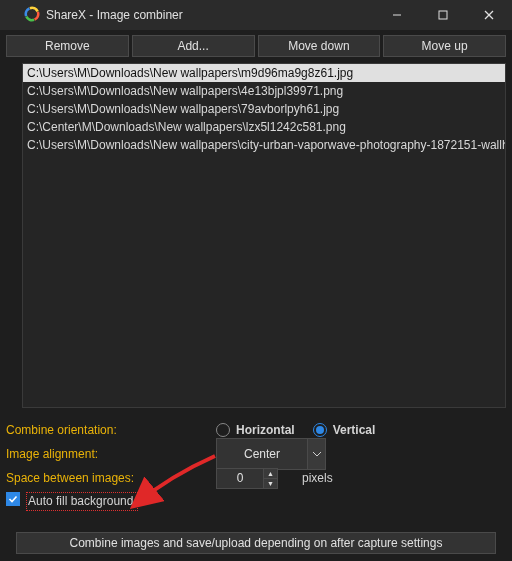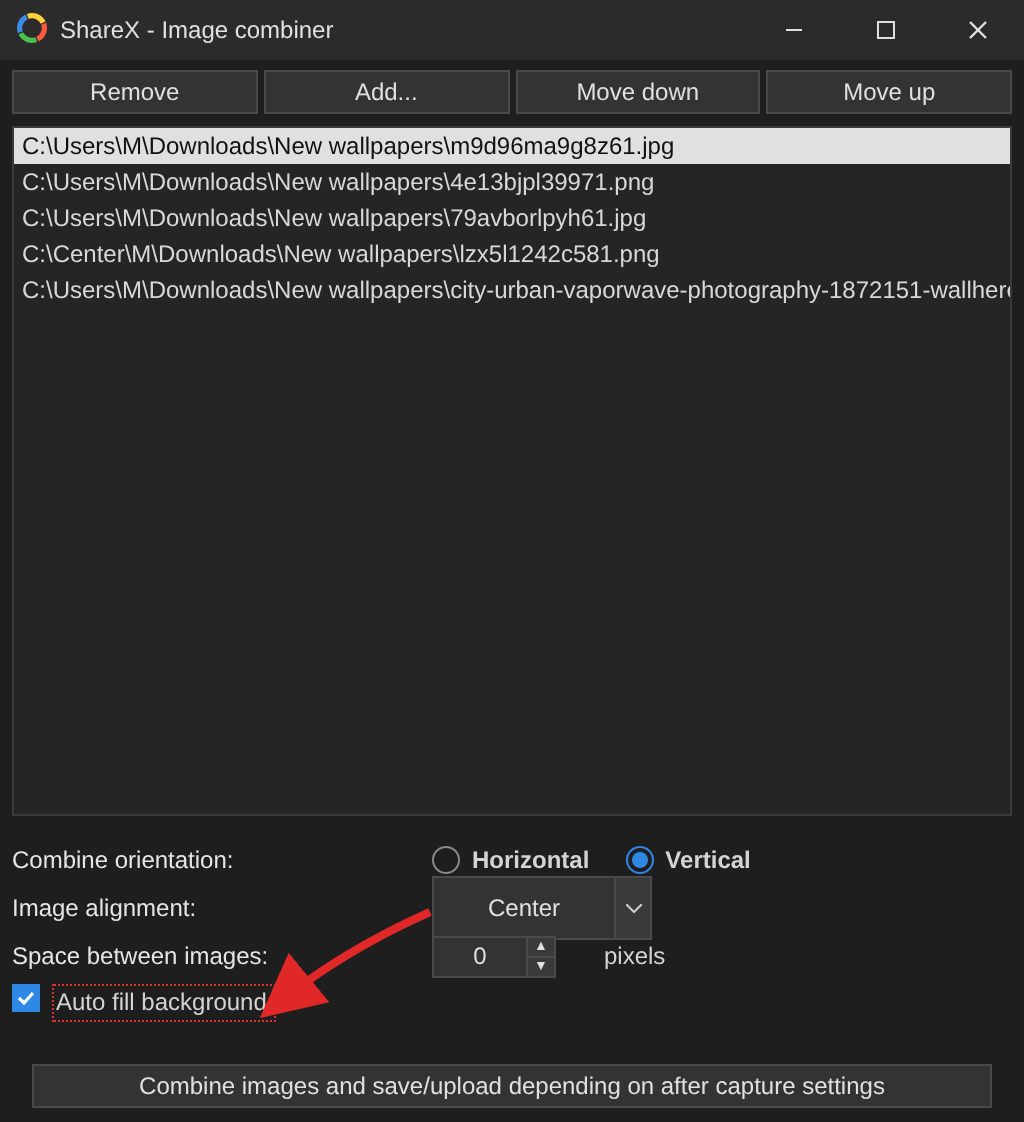--- a/index.html
+++ b/index.html
@@ -10,21 +10,21 @@
     font-size: 12px;
     color: #d4d4d4;
     overflow: hidden;
     position: relative;
   }
   .titlebar {
     height: 30px;
     background: #2b2b2b;
     display: flex;
     align-items: center;
-    padding-left: 8px;
+    padding-left: 24px;
   }
   .titlebar-title { color: #e0e0e0; font-size: 12px; margin-left: 6px; }
   .titlebar-controls { margin-left: auto; display: flex; }
   .tb-btn {
     width: 46px; height: 30px;
     display: flex; align-items: center; justify-content: center;
     color: #e0e0e0;
   }
   .toolbar {
     display: flex;
@@ -34,21 +34,21 @@
   .btn {
     flex: 1;
     height: 22px;
     background: #333333;
     border: 1px solid #4a4a4a;
     color: #e0e0e0;
     font-size: 12px;
     display: flex; align-items: center; justify-content: center;
   }
   .filelist {
-    margin: 2px 6px 6px 6px;
+    margin: 2px 6px 6px 22px;
     height: 345px;
     background: #252525;
     border: 1px solid #3a3a3a;
     overflow: auto;
   }
   .filelist .row {
     padding: 2px 4px;
     font-size: 12px;
     white-space: nowrap;
     color: #d8d8d8;
@@ -58,21 +58,21 @@
     color: #111;
   }
   .settings {
     padding: 4px 6px 0 6px;
   }
   .srow {
     display: flex;
     align-items: center;
     height: 24px;
   }
-  .slabel { width: 210px; color: #e5e5e5; }
+  .slabel { width: 210px; color: #eab308; }
   .radio-wrap { display: flex; align-items: center; gap: 6px; margin-right: 18px; font-weight: bold; }
   .radio {
     width: 14px; height: 14px; border-radius: 50%;
     border: 1px solid #888; display: inline-flex;
     align-items: center; justify-content: center;
   }
   .radio.checked { border-color: #2e88e6; }
   .radio.checked::after {
     content: ""; width: 8px; height: 8px; border-radius: 50%;
     background: #2e88e6;

